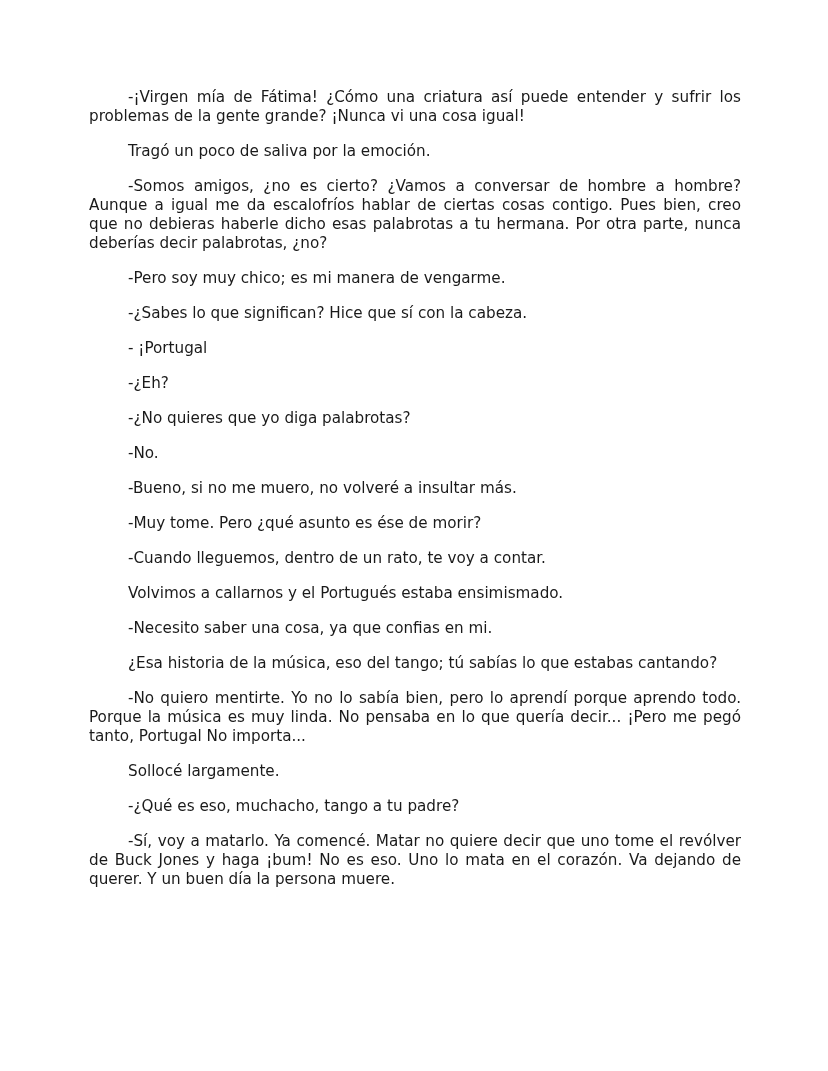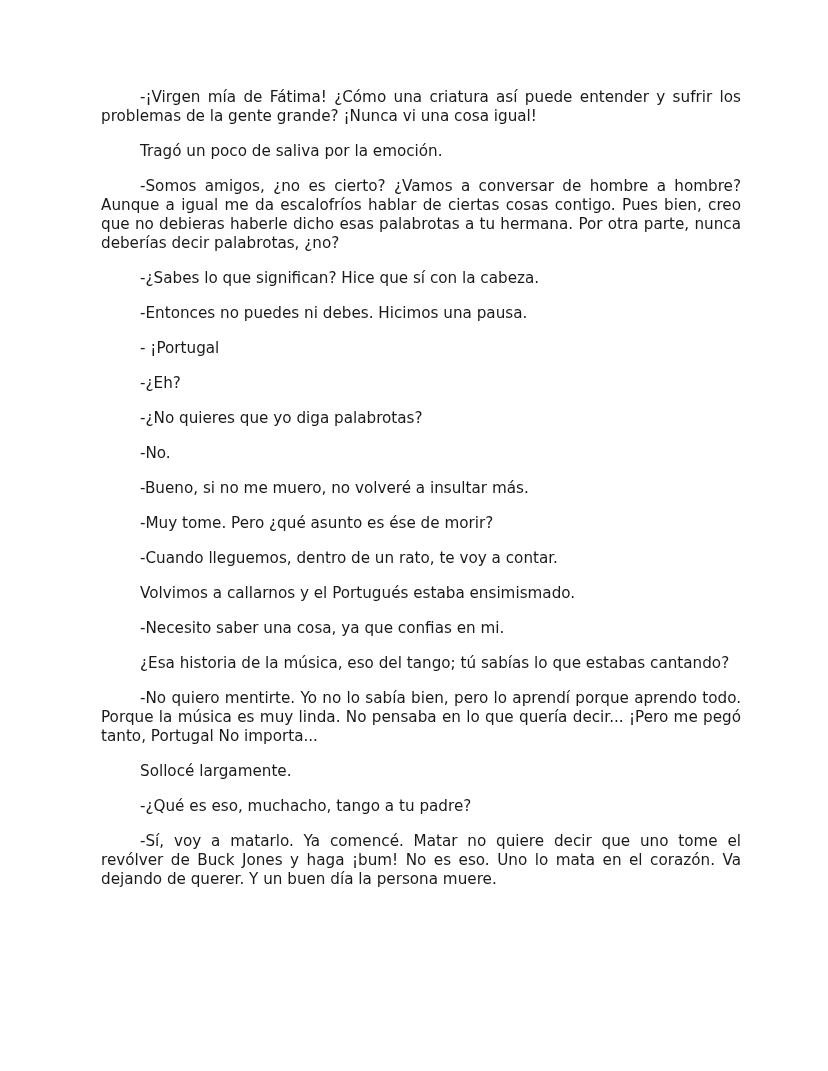--- a/index.html
+++ b/index.html
@@ -8,34 +8,34 @@
     position: absolute;
     left: 89px;
     top: 88px;
     width: 652px;
     font-family: "DejaVu Sans", sans-serif;
     font-size: 15.2px;
     line-height: 19px;
     color: #1a1a1a;
   }
   .page p {
-    margin: 0 0 16px 12px;
+    margin: 0 0 16px 0;
     text-indent: 39px;
     text-align: justify;
   }
 </style>
 </head>
 <body>
 
 <div class="page">
   <p>-¡Virgen mía de Fátima! ¿Cómo una criatura así puede entender y sufrir los problemas de la gente grande? ¡Nunca vi una cosa igual!</p>
   <p>Tragó un poco de saliva por la emoción.</p>
   <p>-Somos amigos, ¿no es cierto? ¿Vamos a conversar de hombre a hombre? Aunque a igual me da escalofríos hablar de ciertas cosas contigo. Pues bien, creo que no debieras haberle dicho esas palabrotas a tu hermana. Por otra parte, nunca deberías decir palabrotas, ¿no?</p>
+  <p>-Pero soy muy chico; es mi manera de vengarme.</p>
   <p>-¿Sabes lo que significan? Hice que sí con la cabeza.</p>
-  <p>-Entonces no puedes ni debes. Hicimos una pausa.</p>
   <p>- ¡Portugal</p>
   <p>-¿Eh?</p>
   <p>-¿No quieres que yo diga palabrotas?</p>
   <p>-No.</p>
   <p>-Bueno, si no me muero, no volveré a insultar más.</p>
   <p>-Muy tome. Pero ¿qué asunto es ése de morir?</p>
   <p>-Cuando lleguemos, dentro de un rato, te voy a contar.</p>
   <p>Volvimos a callarnos y el Portugués estaba ensimismado.</p>
   <p>-Necesito saber una cosa, ya que confias en mi.</p>
   <p>¿Esa historia de la música, eso del tango; tú sabías lo que estabas cantando?</p>

